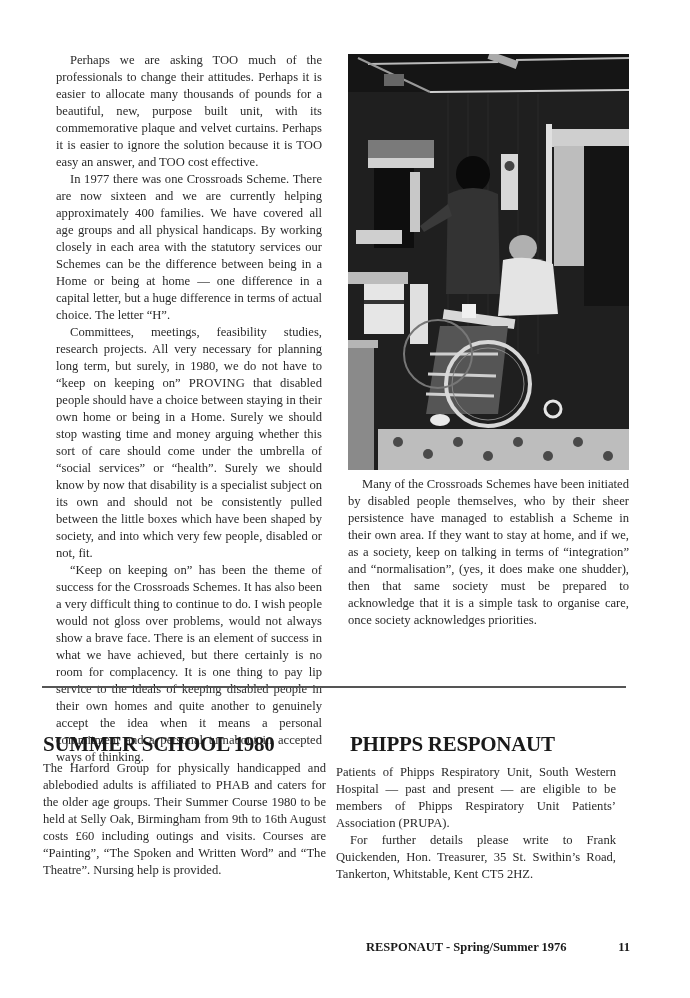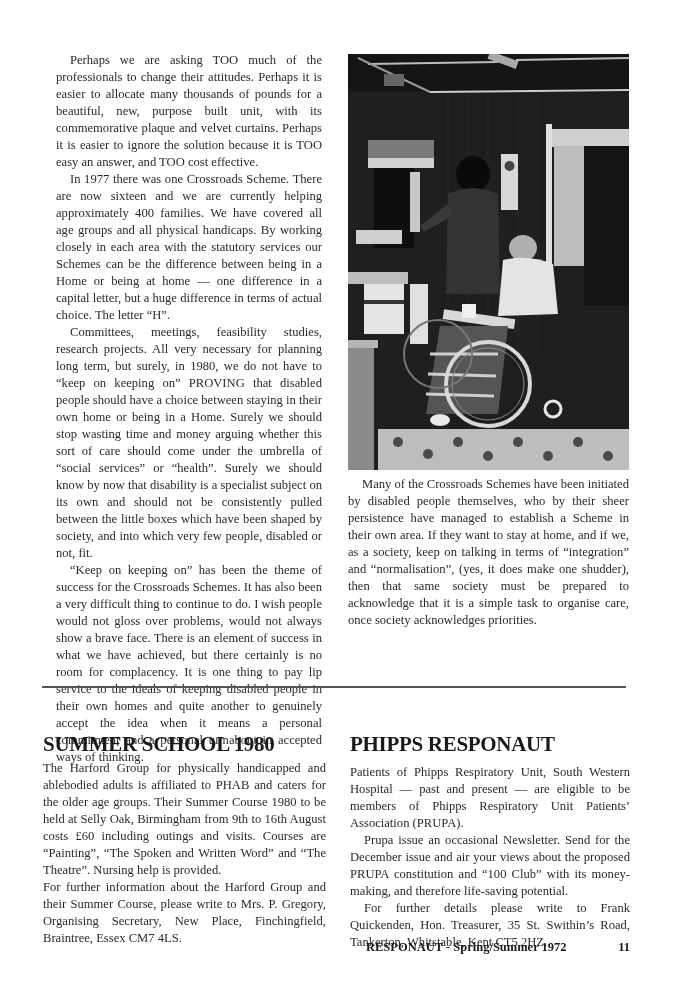--- a/index.html
+++ b/index.html
@@ -8,21 +8,21 @@
     .col p { margin: 0; text-indent: 14px; }
     .col p.noindent { text-indent: 0; }
     #left-col { left: 56px; top: 52px; width: 266px; }
     #right-text { left: 348px; top: 476px; width: 281px; }
     #photo { position: absolute; left: 348px; top: 54px; width: 281px; height: 416px; background: #1d1d1d; overflow: hidden; }
     #rule { position: absolute; left: 42px; top: 686px; width: 584px; height: 2px; background: #555; }
     .headline { position: absolute; font-family: "Liberation Serif", "DejaVu Serif", serif; font-weight: bold; font-size: 21px; letter-spacing: -0.3px; color: #1a1a1a; margin: 0; }
     #summer-title { left: 43px; top: 732px; }
     #phipps-title { left: 350px; top: 732px; }
     #summer-body { left: 43px; top: 748px; width: 283px; margin-top: 12px; }
-    #phipps-body { left: 350px; top: 764px; width: 280px; font-family: Liberation Serif, serif; }
+    #phipps-body { left: 336px; top: 764px; width: 280px; font-family: Liberation Serif, serif; }
     #footer { position: absolute; left: 366px; top: 940px; width: 264px; font-weight: bold; font-size: 12.5px; color: #1a1a1a; display: flex; justify-content: space-between; }
   </style>
 </head>
 <body>
 
 <div id="left-col" class="col">
   <p>Perhaps we are asking TOO much of the professionals to change their attitudes. Perhaps it is easier to allocate many thousands of pounds for a beautiful, new, purpose built unit, with its commemorative plaque and velvet curtains. Perhaps it is easier to ignore the solution because it is TOO easy an answer, and TOO cost effective.</p>
   <p>In 1977 there was one Crossroads Scheme. There are now sixteen and we are currently helping approximately 400 families. We have covered all age groups and all physical handicaps. By working closely in each area with the statutory services our Schemes can be the difference between being in a Home or being at home — one difference in a capital letter, but a huge difference in terms of actual choice. The letter “H”.</p>
   <p>Committees, meetings, feasibility studies, research projects. All very necessary for planning long term, but surely, in 1980, we do not have to “keep on keeping on” PROVING that disabled people should have a choice between staying in their own home or being in a Home. Surely we should stop wasting time and money arguing whether this sort of care should come under the umbrella of “social services” or “health”. Surely we should know by now that disability is a specialist subject on its own and should not be consistently pulled between the little boxes which have been shaped by society, and into which very few people, disabled or not, fit.</p>
   <p>“Keep on keeping on” has been the theme of success for the Crossroads Schemes. It has also been a very difficult thing to continue to do. I wish people would not gloss over problems, would not always show a brave face. There is an element of success in what we have achieved, but there certainly is no room for complacency. It is one thing to pay lip service to the ideals of keeping disabled people in their own homes and quite another to genuinely accept the idea when it means a personal commitment and a personal turnabout in accepted ways of thinking.</p>
@@ -106,26 +106,24 @@
 
 <div id="right-text" class="col">
   <p>Many of the Crossroads Schemes have been initiated by disabled people themselves, who by their sheer persistence have managed to establish a Scheme in their own area. If they want to stay at home, and if we, as a society, keep on talking in terms of “integration” and “normalisation”, (yes, it does make one shudder), then that same society must be prepared to acknowledge that it is a simple task to organise care, once society acknowledges priorities.</p>
 </div>
 
 <div id="rule"></div>
 
 <h2 id="summer-title" class="headline">SUMMER SCHOOL 1980</h2>
 <div id="summer-body" class="col">
   <p class="noindent">The Harford Group for physically handicapped and ablebodied adults is affiliated to PHAB and caters for the older age groups. Their Summer Course 1980 to be held at Selly Oak, Birmingham from 9th to 16th August costs £60 including outings and visits. Courses are “Painting”, “The Spoken and Written Word” and “The Theatre”. Nursing help is provided.</p>
-  <p class="noindent">For further information about the Harford Group and their Summer Course, please write to Mrs. P. Gregory, Organising Secretary, New Place, Finchingfield, Braintree, Essex CM7 4LS.</p>
 </div>
 
 <h2 id="phipps-title" class="headline">PHIPPS RESPONAUT</h2>
 <div id="phipps-body" class="col">
   <p class="noindent">Patients of Phipps Respiratory Unit, South Western Hospital — past and present — are eligible to be members of Phipps Respiratory Unit Patients’ Association (PRUPA).</p>
-  <p>Prupa issue an occasional Newsletter. Send for the December issue and air your views about the proposed PRUPA constitution and “100 Club” with its money-making, and therefore life-saving potential.</p>
   <p>For further details please write to Frank Quickenden, Hon. Treasurer, 35 St. Swithin’s Road, Tankerton, Whitstable, Kent CT5 2HZ.</p>
 </div>
 
 <div id="footer">
-  <span>RESPONAUT - Spring/Summer 1972</span>
+  <span>RESPONAUT - Spring/Summer 1976</span>
   <span>11</span>
 </div>
 
 </body></html>

